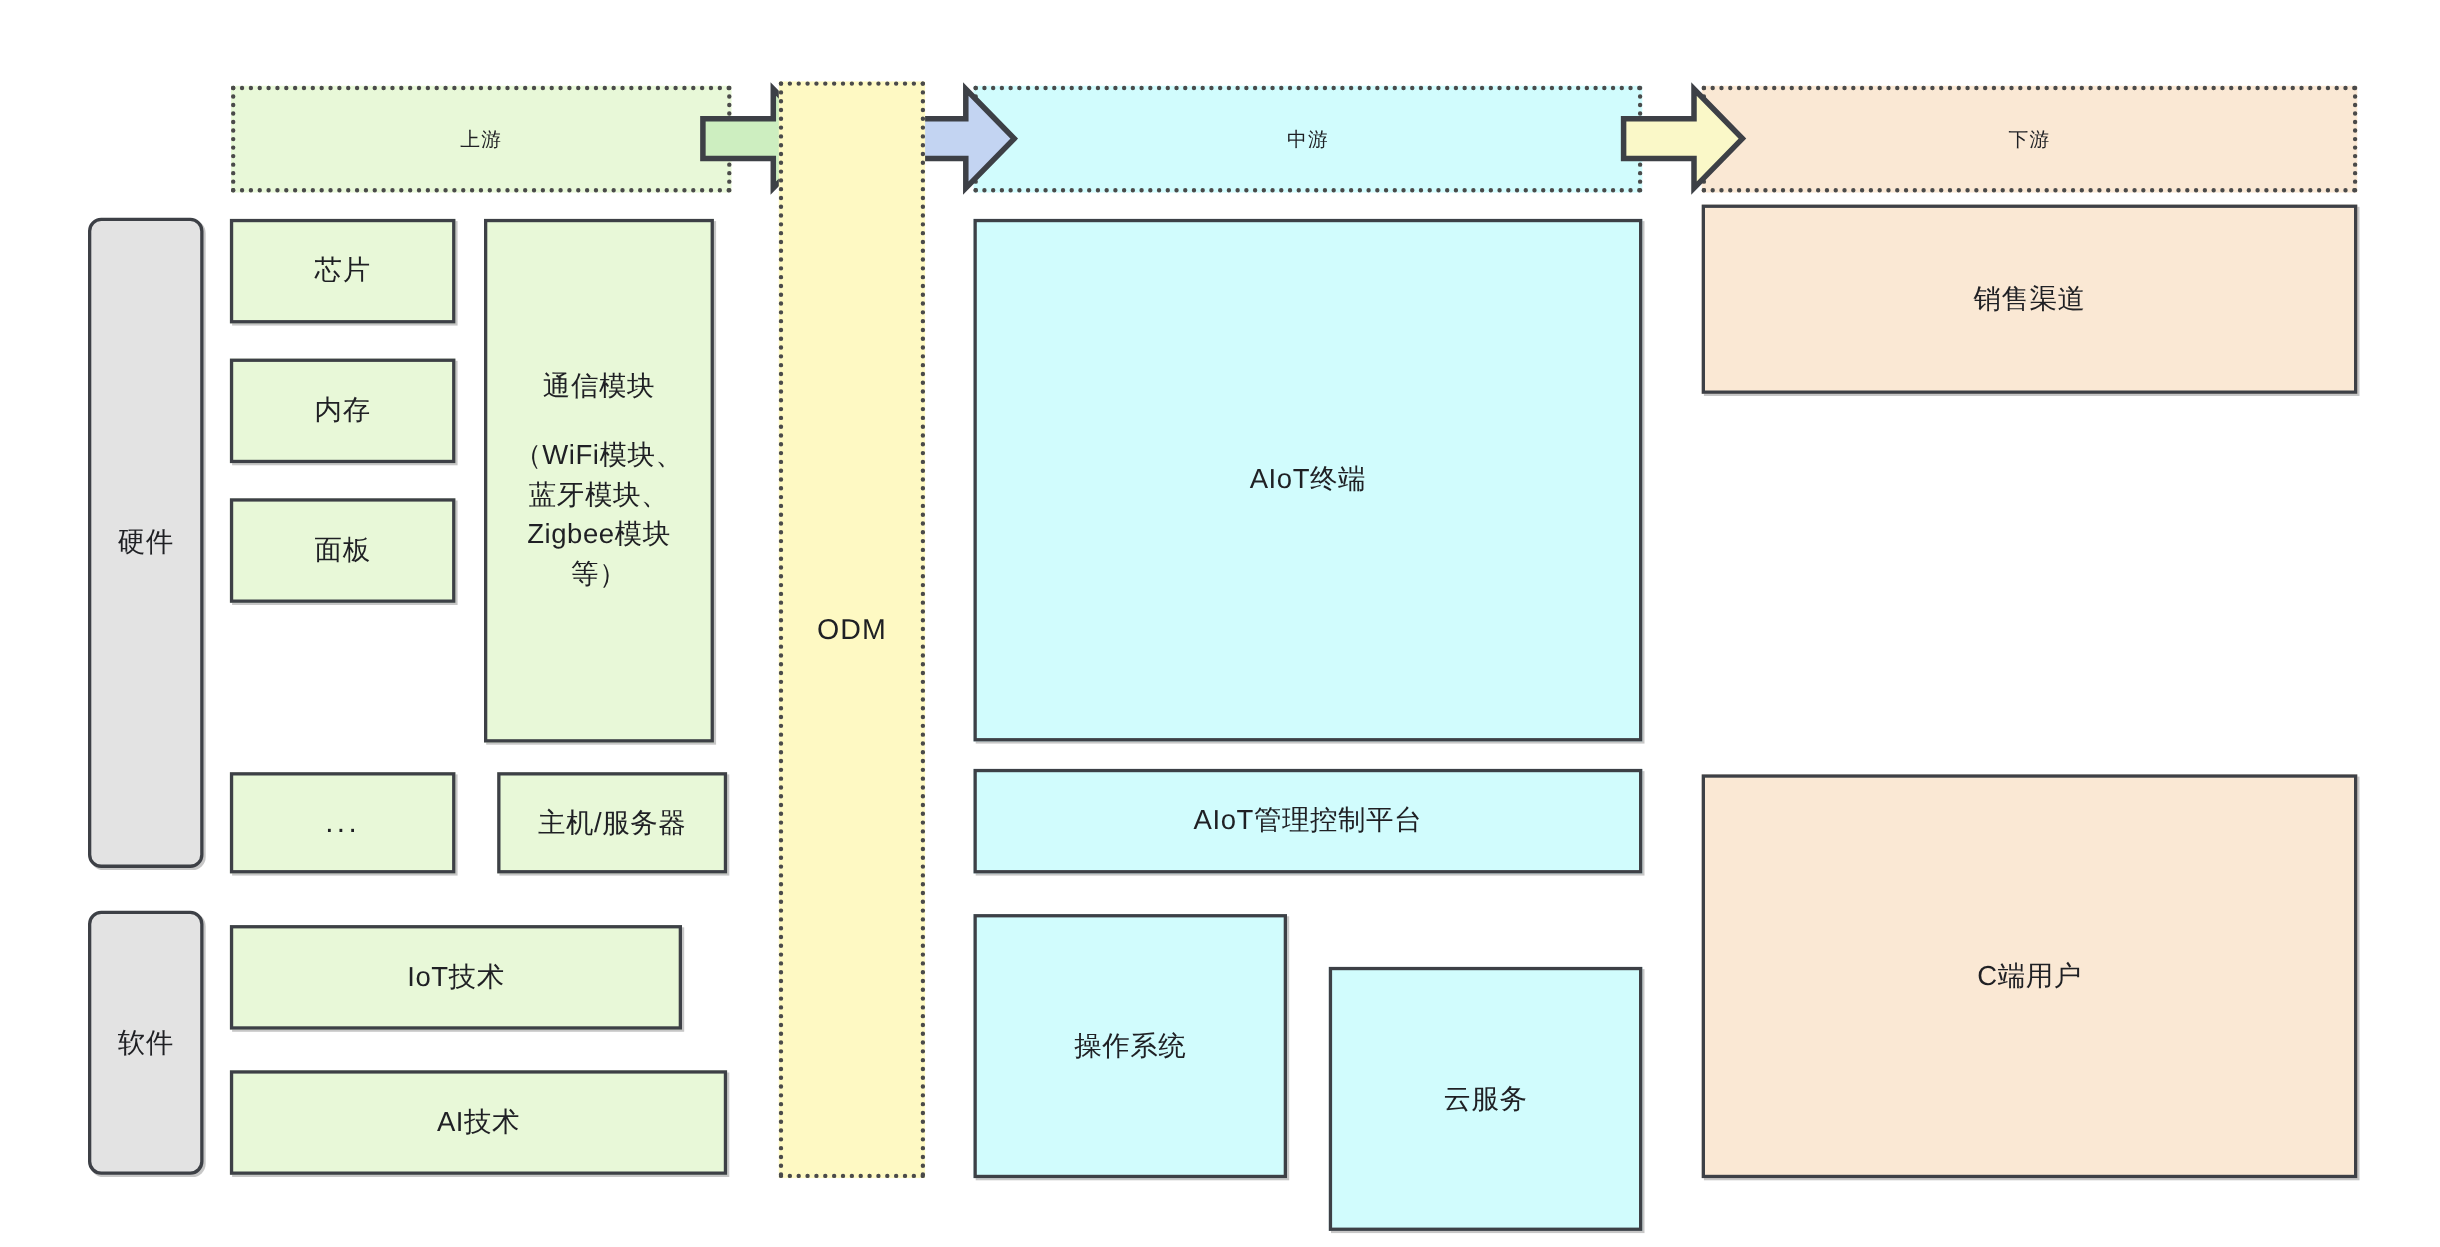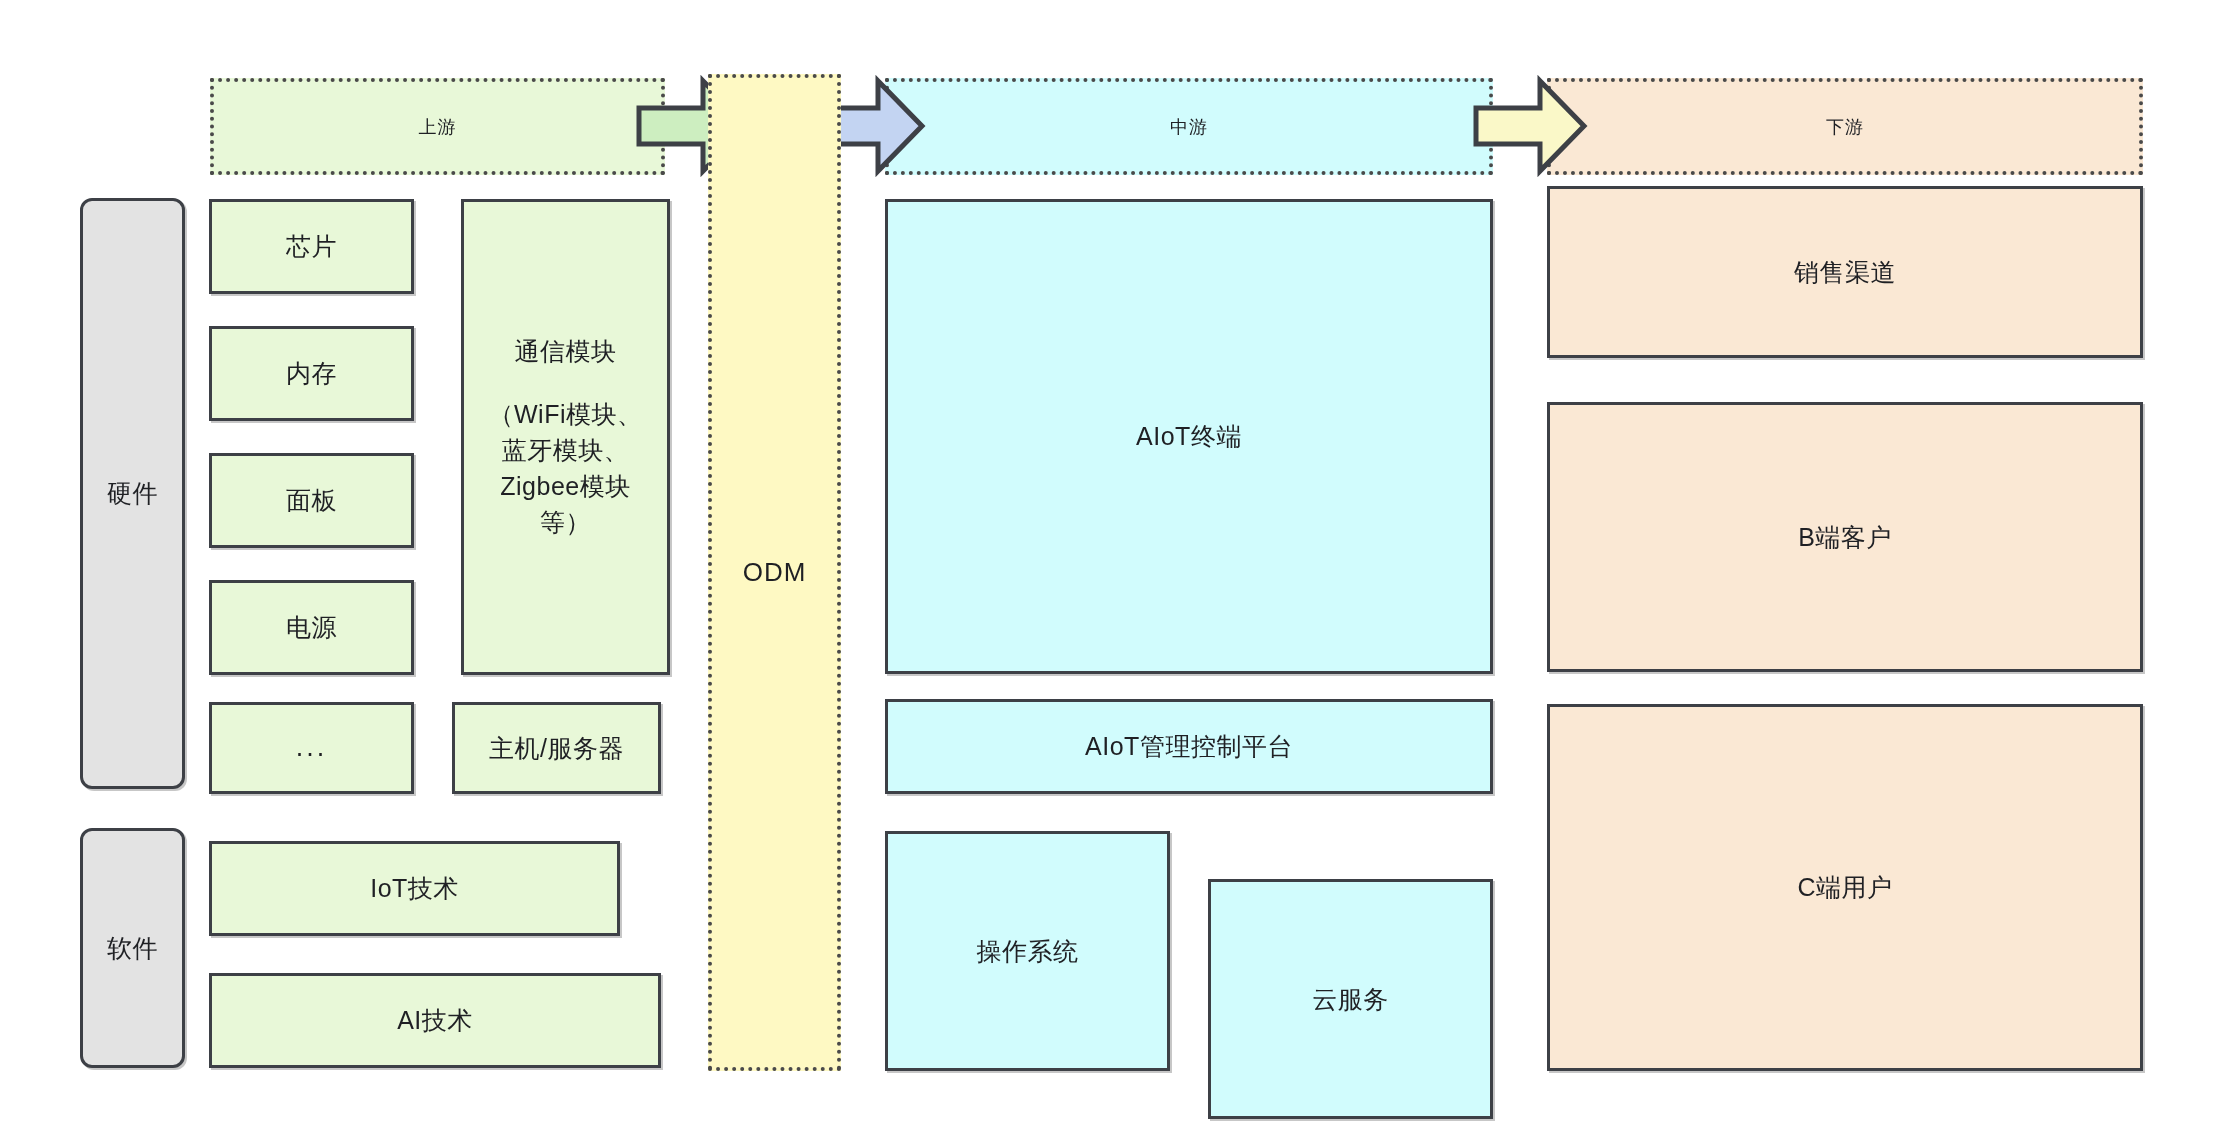--- a/index.html
+++ b/index.html
@@ -83,29 +83,26 @@
   </div>
 
   <div class="box green" style="left:209px;top:326px;width:205px;height:95px;">
     <span>内存</span>
   </div>
 
   <div class="box green" style="left:209px;top:453px;width:205px;height:95px;">
     <span>面板</span>
   </div>
 
-  <div class="box green" style="left:209px;top:580px;width:205px;height:95px;">
-    <span>电源</span>
-  </div>
 
   <div class="box green ell" style="left:209px;top:702px;width:205px;height:92px;">
     <span>...</span>
   </div>
 
-  <div class="box green multiline" style="left:461px;top:199px;width:209px;height:476px;padding:0 8px;">
+  <div class="box green multiline" style="left:440px;top:199px;width:209px;height:476px;padding:0 8px;">
     <span>通信模块</span>
     <span class="l2" style="white-space:pre-line;">（WiFi模块、
 蓝牙模块、
 Zigbee模块
 等）</span>
   </div>
 
   <div class="box green" style="left:452px;top:702px;width:209px;height:92px;">
     <span>主机/服务器</span>
   </div>
@@ -135,21 +132,18 @@
   </div>
 
   <div class="box cyan" style="left:1208px;top:831px;width:285px;height:240px;margin-top:48px;">
     <span>云服务</span>
   </div>
 
   <div class="box peach" style="left:1547px;top:186px;width:596px;height:172px;">
     <span>销售渠道</span>
   </div>
 
-  <div class="box peach" style="left:1547px;top:402px;width:596px;height:270px;">
-    <span>B端客户</span>
-  </div>
 
   <div class="box peach" style="left:1547px;top:704px;width:596px;height:367px;">
     <span>C端用户</span>
   </div>
 
 </div>
 
 </body></html>

